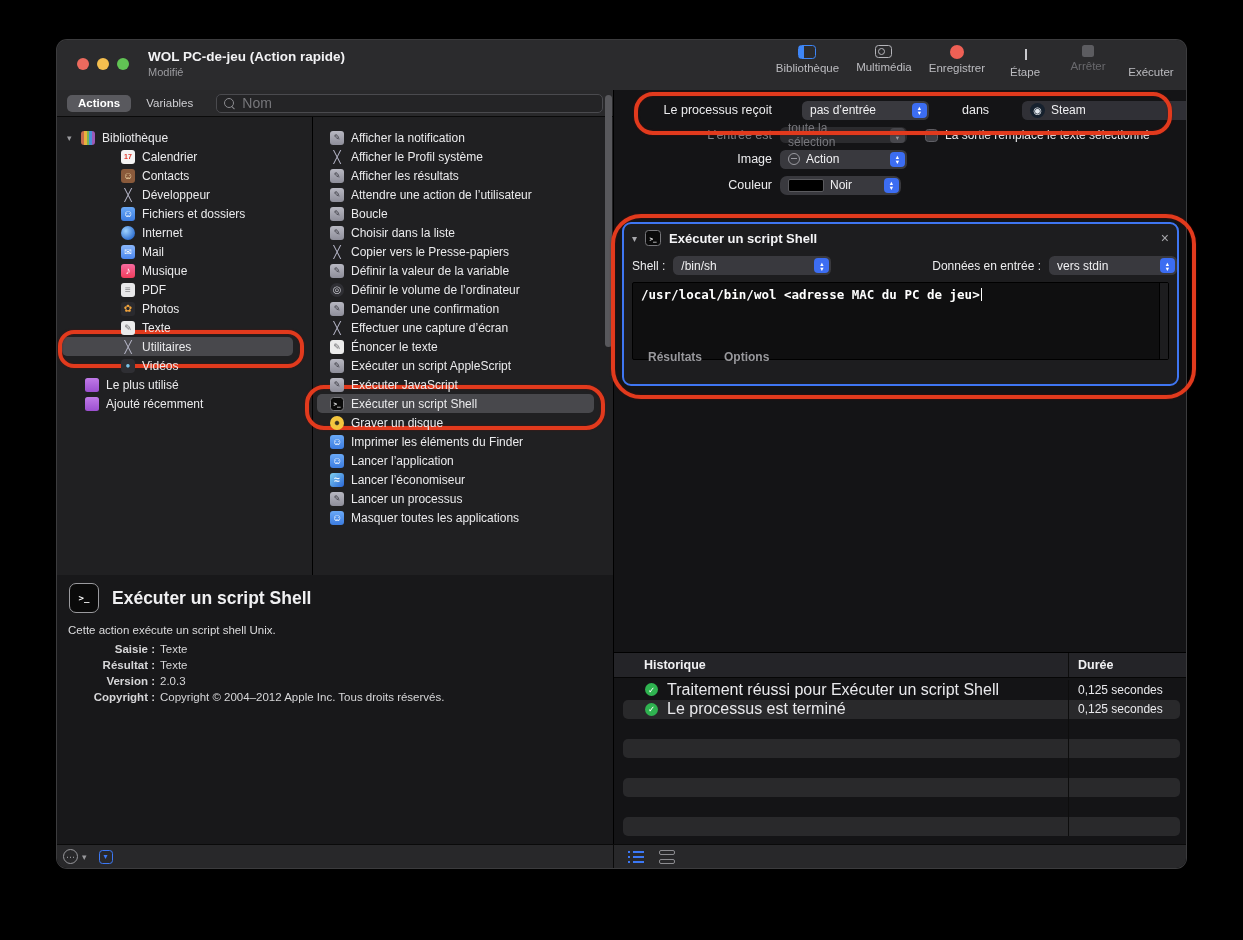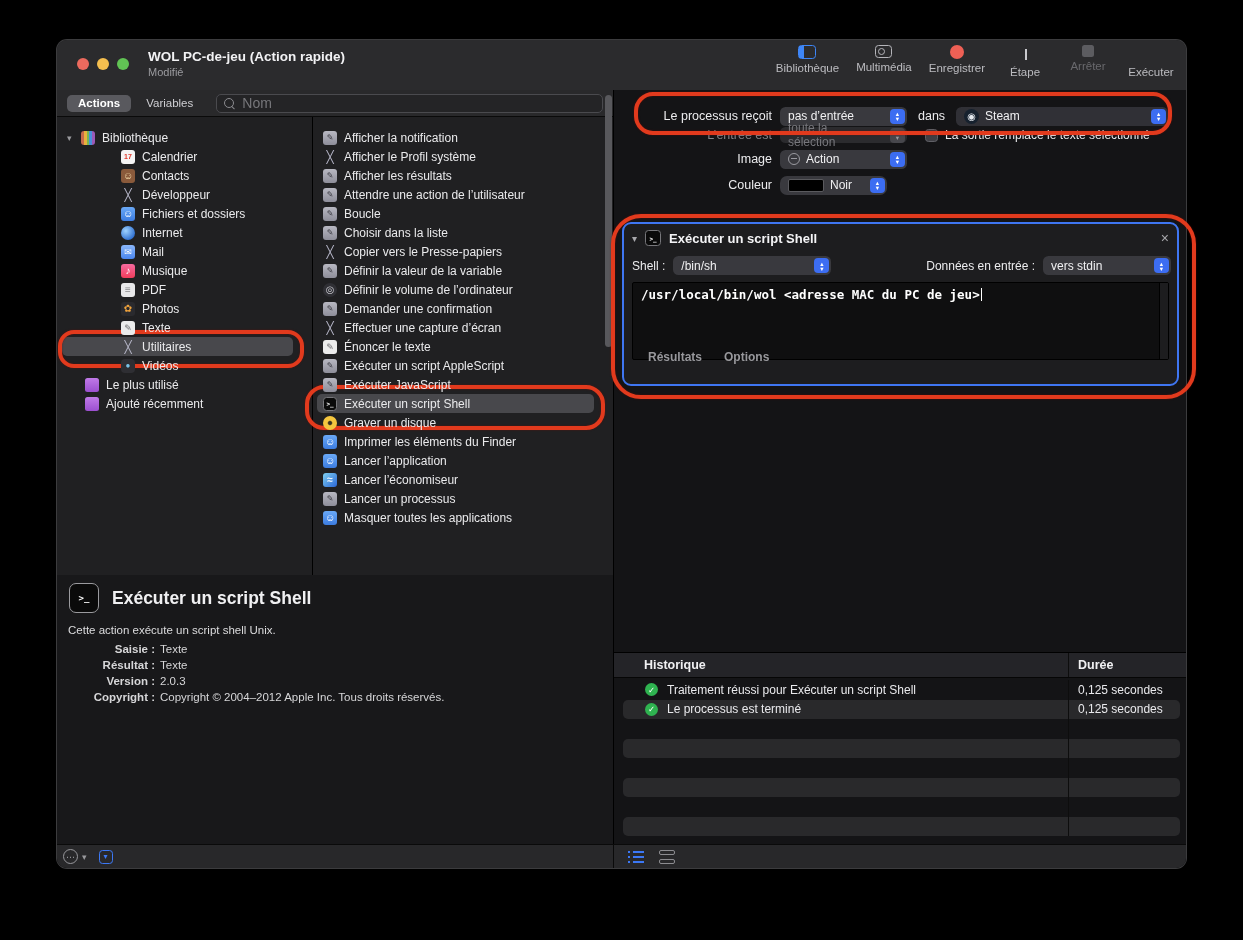--- a/index.html
+++ b/index.html
@@ -49,21 +49,21 @@
   .actions-col{position:absolute;left:257px;top:27px;right:0;height:458px;padding-top:11px;box-sizing:border-box;background:#202022;overflow:hidden;}
   .lrow{height:19px;display:flex;align-items:center;font-size:12px;color:#eaeaec;position:relative;white-space:nowrap;}
   .lrow .lbl{position:relative;z-index:1;}
   .trow.root{padding-left:10px;}
   .trow.lvl1{padding-left:28px;}
   .trow.lvl2{padding-left:64px;}
   .trow .chev{display:none;width:14px;color:#9b9b9f;font-size:9px;flex:none;position:relative;z-index:1;}
   .trow.root .chev{display:inline-block;}
   .trow.root .chev::before{content:"▾";}
   .trow.selected::before{content:"";position:absolute;left:5px;right:19px;top:0;bottom:0;background:#48484c;border-radius:5px;}
-  .arow{padding-left:9px;}
+  .arow{padding-left:16px;}
   .arow.selected::before{content:"";position:absolute;left:3px;right:19px;top:0;bottom:0;background:#48484c;border-radius:5px;}
   .ic{width:14px;height:14px;border-radius:3px;display:inline-flex;align-items:center;justify-content:center;
     margin-right:7px;flex:none;position:relative;z-index:1;overflow:hidden;}
   .ic.library{background:linear-gradient(90deg,#c96a4a 0 20%,#e9b13e 20% 40%,#7db64e 40% 60%,#4a90d9 60% 80%,#9b59b6 80%);}
   .ic.calendar{background:#f4f4f4;}
   .ic.calendar::before{content:"17";color:#e0392c;font-size:7px;font-weight:bold;}
   .ic.contacts{background:#8a5a3b;}
   .ic.contacts::before{content:"☺";color:#f3d9a8;font-size:10px;}
   .ic.xtools::before{content:"╳";color:#b4b4c6;font-size:12px;font-weight:bold;}
   .ic.finder{background:linear-gradient(180deg,#6aa9f7,#3c7ce0);}
@@ -124,39 +124,39 @@
   .circle-minus{width:10px;height:10px;border:1px solid #9a9aa0;border-radius:50%;position:relative;flex:none;}
   .circle-minus::before{content:"";position:absolute;left:2px;right:2px;top:3.8px;height:1.4px;background:#9a9aa0;}
   .swatch{width:34px;height:11px;background:#000;border:1px solid #5a5a5e;border-radius:2px;flex:none;}
   
   .shell-block{position:absolute;left:8px;top:132px;width:557px;height:164px;background:#1d1d1f;
     border:2px solid #3f76f2;border-radius:9px;box-sizing:border-box;}
   .sb-head{position:absolute;left:8px;top:6px;right:8px;display:flex;align-items:center;gap:8px;}
   .sb-chev{color:#a8a8ac;font-size:10px;}
   .sb-title{font-size:13px;font-weight:bold;color:#f4f4f6;}
   .sb-close{margin-left:auto;color:#a8a8ac;font-size:14px;line-height:14px;}
-  .sb-controls{position:absolute;left:8px;top:32px;right:6px;display:flex;align-items:center;}
+  .sb-controls{position:absolute;left:8px;top:32px;right:0;display:flex;align-items:center;}
   .sb-lab{font-size:12px;color:#ececee;margin-right:8px;white-space:nowrap;}
   .script-area{position:absolute;left:8px;top:58px;right:8px;height:78px;background:#0f0f10;border:1px solid #000;
     border-radius:2px;padding:4px 8px;box-sizing:border-box;
     font-family:"DejaVu Sans Mono",monospace;font-size:12.5px;font-weight:bold;color:#fff;}
   .script-scroll{position:absolute;right:0;top:0;bottom:0;width:8px;background:#1d1d1f;border-left:1px solid #000;}
   .cursor{display:inline-block;width:1.5px;height:13px;background:#fff;vertical-align:-2px;margin-left:1px;}
   .sb-footer{position:absolute;left:24px;top:126px;display:flex;gap:22px;}
   .sb-btn{font-size:12px;font-weight:bold;color:#98989c;}
   
   .hist-header{position:absolute;left:0;top:562px;right:0;height:26px;background:#242428;
     border-top:1px solid #000;border-bottom:1px solid #060606;display:flex;align-items:center;box-sizing:border-box;}
   .hh-main{width:454px;padding-left:30px;box-sizing:border-box;font-size:12.5px;font-weight:bold;color:#f0f0f2;}
   .hh-dur{flex:1;border-left:1px solid #0d0d0d;padding-left:9px;font-size:12.5px;font-weight:bold;color:#f0f0f2;height:100%;display:flex;align-items:center;box-sizing:border-box;}
   .hist-body{position:absolute;left:9px;top:590px;width:557px;}
   .hrow{height:19.5px;display:flex;align-items:center;border-radius:5px;position:relative;}
   .hrow.striped{background:#29292b;}
   .hrow .main{width:445px;display:flex;align-items:center;padding-left:22px;box-sizing:border-box;height:100%;
-    font-size:12px;color:#e9e9ec;white-space:nowrap;}
+    font-size:16px;color:#e9e9ec;white-space:nowrap;}
   .hrow .dur{flex:1;border-left:1px solid #0d0d0d;padding-left:9px;height:100%;display:flex;align-items:center;
     font-size:12px;color:#e9e9ec;box-sizing:border-box;}
   .check{width:13px;height:13px;border-radius:50%;background:#2fb350;color:#fff;display:inline-flex;
     align-items:center;justify-content:center;font-size:8.5px;font-weight:bold;margin-right:9px;flex:none;}
   .check::before{content:"✓";}
   
   .win-footer{position:absolute;left:0;bottom:0;right:0;height:23px;background:#28282a;border-top:1px solid #0a0a0a;}
   .wf-div{position:absolute;left:556px;top:0;bottom:0;width:1px;background:#0a0a0a;}
   .wf-left{position:absolute;left:6px;top:0;bottom:0;display:flex;align-items:center;gap:4px;}
   .circle-dots{width:15px;height:15px;border:1.3px solid #98989c;border-radius:50%;display:flex;align-items:center;justify-content:center;box-sizing:border-box;}
@@ -468,21 +468,21 @@
             <div class="dfield">
               <span class="dlab">Copyright :</span>
               <span class="dval">Copyright © 2004–2012 Apple Inc. Tous droits réservés.</span>
             </div>
           </div>
       </div>
     </div>
 
     <div class="right-pane">
 
-      <div class="cfg-row" style="top:16px;">
+      <div class="cfg-row" style="top:10px;gap:22px;">
         <span class="cfg-lab">Le processus reçoit</span>
         <span class="popup" style="width:127px;">
           <span>pas d’entrée</span>
           <span class="st"></span>
         </span>
         <span class="dans">dans</span>
         <span class="popup dark" style="width:212px;justify-content:space-between;">
           <span class="ic steam" style="margin-right:0;width:15px;height:15px;"></span>
           <span>Steam</span>
           <span class="st"></span>
@@ -504,21 +504,21 @@
         <span class="cfg-lab">Image</span>
         <span class="popup" style="width:127px;">
           <span class="circle-minus"></span>
           <span>Action</span>
           <span class="st"></span>
         </span>
       </div>
 
       <div class="cfg-row" style="top:85px;">
         <span class="cfg-lab">Couleur</span>
-        <span class="popup" style="width:107px;border-radius:7px;">
+        <span class="popup" style="width:121px;border-radius:7px;">
           <span class="swatch"></span>
           <span>Noir</span>
           <span class="st"></span>
         </span>
       </div>
 
       <div class="shell-block">
         <div class="sb-head">
           <span class="sb-chev">▾</span>
           <span class="ic terminal" style="margin-right:0;width:16px;height:16px;"></span>

